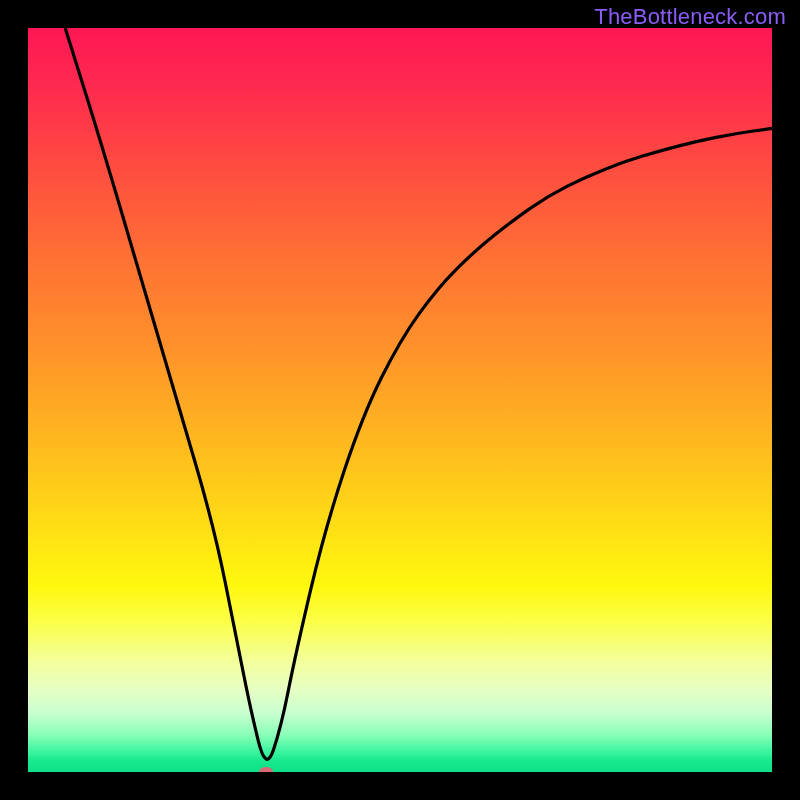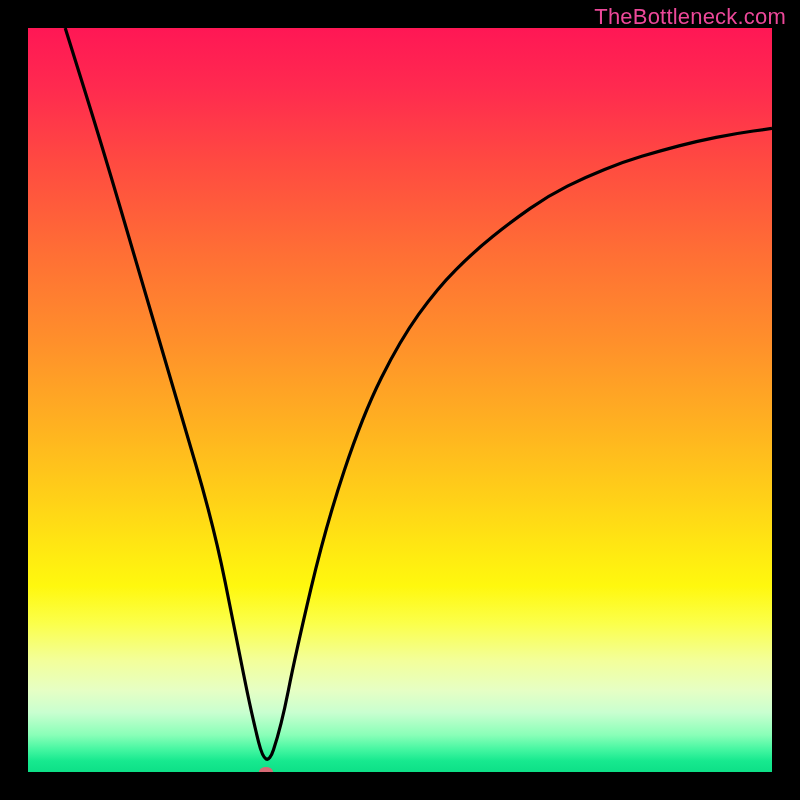--- a/index.html
+++ b/index.html
@@ -8,21 +8,21 @@
     width: 800px;
     height: 800px;
     background: #000;
     font-family: Arial, Helvetica, sans-serif;
     position: relative;
   }
   .watermark {
     position: absolute;
     top: 4px;
     right: 14px;
-    color: #ec4899;
+    color: #8b5cf6;
     font-size: 22px;
     font-weight: 400;
     letter-spacing: 0.2px;
     z-index: 10;
   }
   .plot-area {
     position: absolute;
     left: 28px;
     top: 28px;
     width: 744px;

